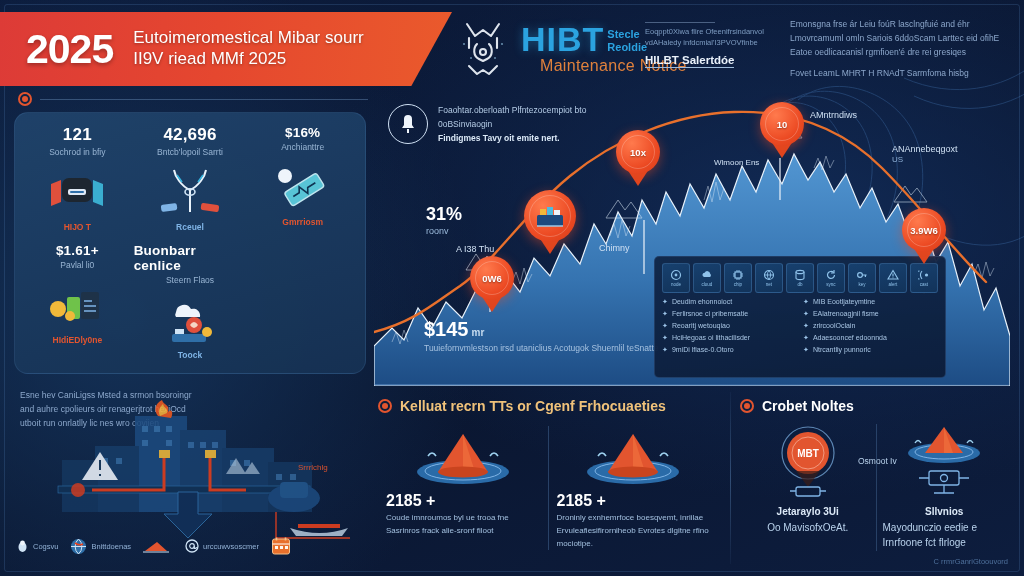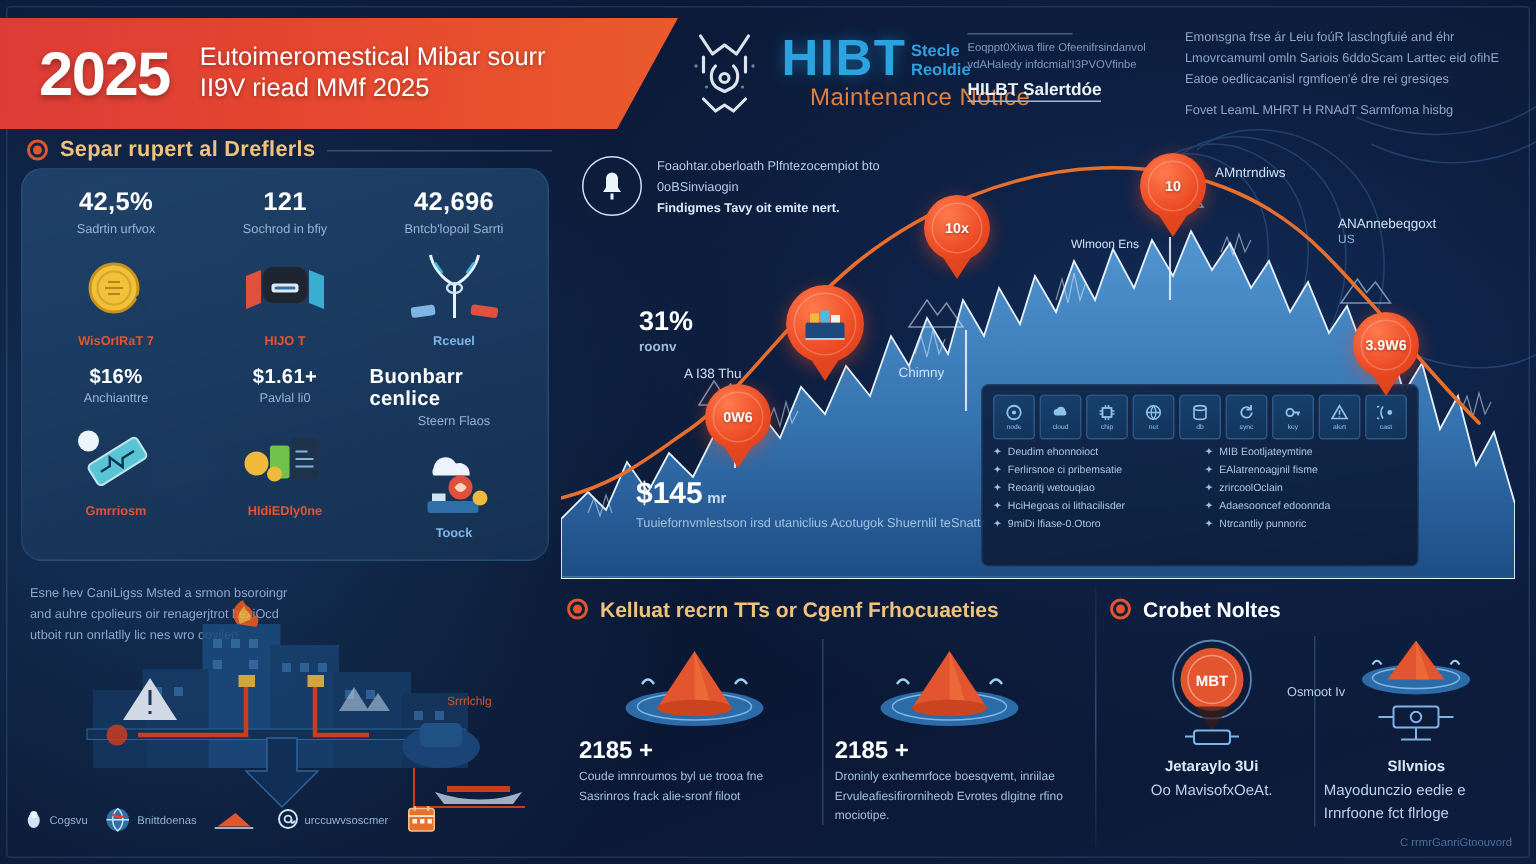--- a/index.html
+++ b/index.html
@@ -99,21 +99,21 @@
   .chart-svg { position: absolute; inset: 0; width: 636px; height: 290px; }
 
   .alert-badge { position: absolute; left: 14px; top: 8px; width: 40px; height: 40px; border-radius: 50%;
                  border: 1.6px solid #cfe0f3; display: flex; align-items: center; justify-content: center; }
   .alert-note { position: absolute; left: 64px; top: 8px; width: 200px; }
   .alert-note p { font-size: 8.5px; color: #b5cce6; line-height: 1.62; }
   .alert-note p.bold { font-weight: 700; color: #dbe9f7; }
 
   .kpi-31 { position: absolute; left: 52px; top: 108px; }
   .kpi-31 .v { font-size: 18px; font-weight: 700; color: #ffffff; }
-  .kpi-31 .l { font-size: 9px; color: #9dbcdd; margin-top: 1px; font-weight: bold; }
+  .kpi-31 .l { font-size: 9px; color: #9dbcdd; margin-top: 1px; }
 
   .kpi-225 { position: absolute; left: 50px; top: 222px; }
   .kpi-225 .v { font-size: 20px; font-weight: 700; color: #ffffff; }
   .kpi-225 .v small { font-size: 10px; font-weight: 700; color: #c7dcf0; margin-left: 3px; }
   .kpi-225 .l { font-size: 8.5px; color: #a6c2e0; line-height: 1.58; margin-top: 1px; }
 
   .pin { position: absolute; width: 44px; height: 56px; }
   .pin .bulb { width: 44px; height: 44px; border-radius: 50%;
                background: radial-gradient(circle at 36% 30%, #ff7a4d 0%, #ec4a23 60%, #d63c18 100%);
                display: flex; align-items: center; justify-content: center;
@@ -231,40 +231,26 @@
     <div class="hdr-col3">
       <p>Emonsgna frse ár Leiu foúR lasclngfuié and éhr Lmovrcamuml omln Sariois 6ddoScam Larttec eid ofihE Eatoe oedlicacanisl rgmfioen'é dre rei gresiqes</p>
       <p class="second">Fovet LeamL MHRT H RNAdT Sarmfoma hisbg</p>
     </div>
   </div>
 
   <div class="left-sec-title">
     <span class="dot-ico">
         <i></i>
       </span>
-    <span class="sec-title-txt">Separ rupert al Dreflerls</span>
     <span class="title-rule"></span>
   </div>
 
   <div class="stats-card">
     <div class="stats-grid">
 
-      <div class="stat">
-        <div class="stat-val">42,5%</div>
-        <div class="stat-lbl">Sadrtin urfvox</div>
-        <div class="stat-art">
-          <svg width="48" height="48" viewBox="0 0 48 48">
-            <circle cx="23" cy="24" r="16" fill="#f2c13a" stroke="#c8921c" stroke-width="2"></circle>
-            <circle cx="23" cy="24" r="11" fill="none" stroke="#d8a42a" stroke-width="1.4"></circle>
-            <path d="M17 24 h12 M19 20 h8 M19 28 h8" stroke="#b9841a" stroke-width="1.4"></path>
-            <path d="M38 30 q7 3 4 9" fill="none" stroke="#1b3a5c" stroke-width="2"></path>
-          </svg>
-        </div>
-        <div class="stat-cap">WisOrIRaT 7</div>
-      </div>
 
       <div class="stat">
         <div class="stat-val">121</div>
         <div class="stat-lbl">Sochrod in bfiy</div>
         <div class="stat-art">
           <svg width="60" height="40" viewBox="0 0 60 40">
             <path d="M4 12 l10 -4 v22 l-10 4 z" fill="#e0503c"></path>
             <path d="M56 12 l-10 -4 v22 l10 4 z" fill="#3aaed0"></path>
             <rect x="15" y="6" width="30" height="24" rx="7" fill="#1d2630"></rect>
             <rect x="21" y="17" width="18" height="6" rx="2" fill="#dfe9f4"></rect>

